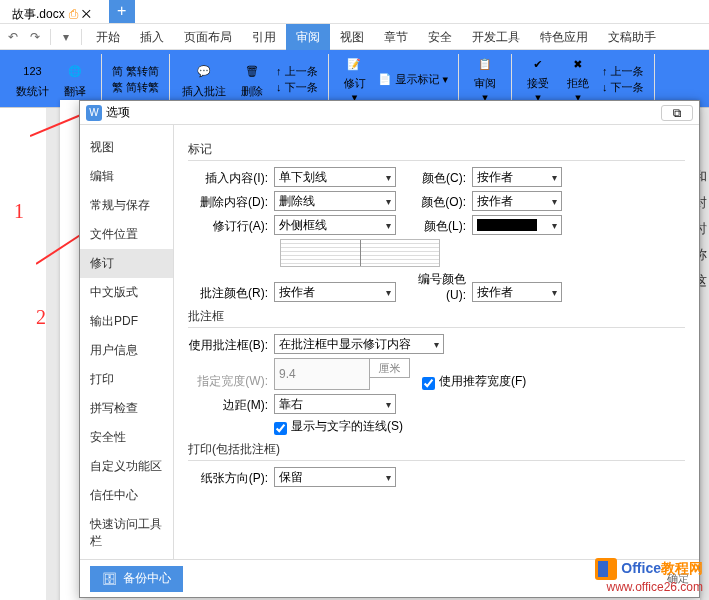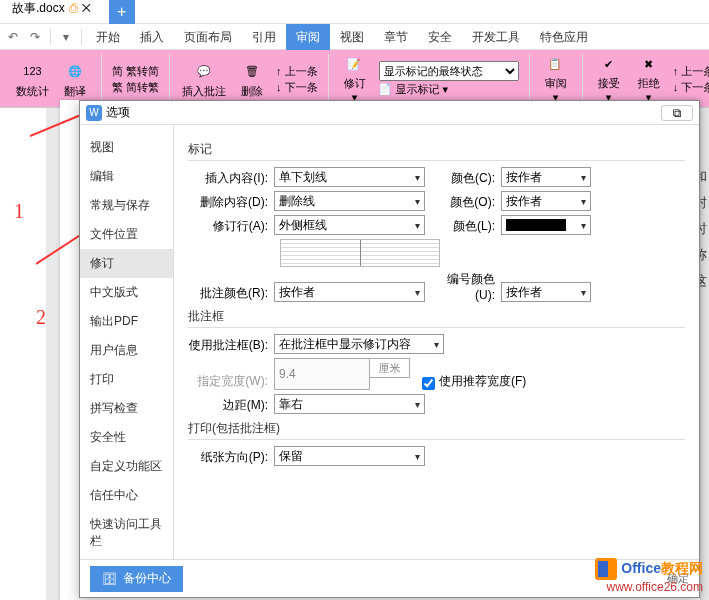--- a/index.html
+++ b/index.html
@@ -1,32 +1,32 @@
 <!DOCTYPE html>
 <html><head>
 <meta charset="utf-8">
 <style>
 * { box-sizing: border-box; margin: 0; padding: 0; font-family: "Microsoft YaHei", sans-serif; }
 body { width: 709px; height: 600px; background: #fff; overflow: hidden; position: relative; }
 
 
-.titlebar { height: 24px; background: #fff; border-bottom: 1px solid #e0e0e0; display: flex; align-items: flex-start; font-size: 12px; }
+.titlebar { height: 24px; background: #fff; border-bottom: 1px solid #e0e0e0; display: flex; align-items: flex-end; font-size: 12px; }
 .titlebar .doc-tab { padding: 0 12px; }
 .titlebar .pin { color: #ff8c00; margin-left: 4px; }
 .titlebar .plus { width: 26px; height: 24px; background: #4a90e2; color: #fff; display: flex; align-items: center; justify-content: center; margin-left: 6px; font-size: 16px; }
 
 
 .menubar { height: 26px; display: flex; align-items: center; padding-left: 2px; font-size: 12px; border-bottom: 1px solid #e0e0e0; }
 .menubar .mbtn { width: 22px; height: 22px; display: flex; align-items: center; justify-content: center; color: #666; }
 .menubar .sep { width: 1px; height: 16px; background: #ddd; margin: 0 4px; }
 .menubar .tab { padding: 0 10px; height: 26px; line-height: 26px; color: #333; }
 .menubar .tab.active { background: #4a90e2; color: #fff; }
 
 
-.ribbon { height: 58px; background: #f9a8d4; border-bottom: 1px solid #ccc; display: flex; align-items: center; padding: 0 4px; font-size: 11px; overflow: hidden; white-space: nowrap; }
+.ribbon { height: 58px; background: #3b82f6; border-bottom: 1px solid #ccc; display: flex; align-items: center; padding: 0 4px; font-size: 11px; overflow: hidden; white-space: nowrap; }
 .ribbon .grp { display: flex; align-items: center; padding: 0 6px; border-right: 1px solid #ddd; height: 50px; }
 .ribbon .bigbtn { display: flex; flex-direction: column; align-items: center; justify-content: center; padding: 0 6px; height: 50px; }
 .ribbon .bigbtn .ic { width: 28px; height: 26px; display: flex; align-items: center; justify-content: center; }
 .ribbon .smallcol { display: flex; flex-direction: column; justify-content: flex-start; padding: 0 4px; }
 .ribbon .smallcol span { line-height: 16px; font-size: 11px; }
 .ribbon select { font-size: 11px; height: 20px; }
 
 
 .canvas { position: absolute; top: 108px; left: 46px; right: 0; bottom: 0; background: #e9e9e9; }
 .paper { position: absolute; left: 14px; top: -8px; width: 640px; height: 560px; background: #fff; box-shadow: 0 0 4px rgba(0,0,0,.2); }
@@ -42,21 +42,21 @@
 .dlg-title .close { margin-left: auto; border: 1px solid #ccc; border-radius: 3px; width: 32px; height: 16px; display: flex; align-items: center; justify-content: center; }
 .dlg-body { flex: 1; display: flex; }
 .nav { width: 94px; background: #fff; border-right: 1px solid #ddd; padding-top: 8px; }
 .nav-item { padding: 6px 10px; font-size: 12px; color: #333; }
 .nav-item.active { background: #e6e6e6; }
 .content { flex: 1; padding: 10px 14px; overflow: hidden; }
 .section-h { font-size: 12px; color: #333; margin: 6px 0 2px; }
 .hr { height: 1px; background: #ddd; margin-bottom: 6px; }
 .row { display: flex; align-items: flex-end; margin: 4px 0; }
 .row label { width: 86px; text-align: right; padding-right: 6px; font-size: 12px; }
-.row .sel { width: 151px; height: 20px; border: 1px solid #999; background: #fff; display: flex; align-items: center; padding: 0 4px; font-size: 12px; position: relative; }
+.row .sel { width: 122px; height: 20px; border: 1px solid #999; background: #fff; display: flex; align-items: center; padding: 0 4px; font-size: 12px; position: relative; }
 .row .sel.narrow { width: 90px; }
 .row .sel::after { content: "▾"; position: absolute; right: 4px; font-size: 10px; color: #333; }
 .row .sel.color::after { content: "▾"; }
 .row .swatch { width: 60px; height: 12px; background: #000; }
 .row .lbl2 { width: 60px; text-align: right; padding-right: 6px; font-size: 12px; margin-left: 16px; }
 .preview { width: 160px; height: 28px; border: 1px solid #bbb; margin-left: 92px; background: repeating-linear-gradient(#fff,#fff 3px,#ddd 3px,#ddd 4px); position: relative; }
 .preview::before { content: ""; position: absolute; left: 50%; top: 0; bottom: 0; width: 1px; background: #888; }
 .chk { margin-right: 4px; }
 .spin { display: flex; }
 .spin input { width: 96px; height: 32px; border: 1px solid #aaa; padding: 0 4px; font-size: 12px; color: #888; }
@@ -94,20 +94,21 @@
   <div class="tab">开始</div>
   <div class="tab">插入</div>
   <div class="tab">页面布局</div>
   <div class="tab">引用</div>
   <div class="tab active">审阅</div>
   <div class="tab">视图</div>
   <div class="tab">章节</div>
   <div class="tab">安全</div>
   <div class="tab">开发工具</div>
   <div class="tab">特色应用</div>
+  <div class="tab">文稿助手</div>
 </div>
 
 <div class="ribbon">
   <div class="grp">
     <div class="bigbtn">
         <div class="ic">123</div>
         <span>数统计</span>
       </div>
     <div class="bigbtn">
         <div class="ic">🌐</div>
@@ -130,21 +131,20 @@
         <span>删除</span>
       </div>
     <div class="smallcol">
       <span>↑ <span>上一条</span></span>
       <span>↓ <span>下一条</span></span>
     </div>
   </div>
   <div class="grp">
     <div class="bigbtn"><div class="ic">📝</div><span>修订</span>▾</div>
     <div class="smallcol">
-      <select style="width:140px"><option>显示标记的最终状态</option></select>
       <span>📄 <span>显示标记</span> ▾</span>
     </div>
   </div>
   <div class="grp">
     <div class="bigbtn"><div class="ic">📋</div><span>审阅</span>▾</div>
   </div>
   <div class="grp">
     <div class="bigbtn"><div class="ic">✔</div><span>接受</span>▾</div>
     <div class="bigbtn"><div class="ic">✖</div><span>拒绝</span>▾</div>
     <div class="smallcol">
@@ -263,20 +263,25 @@
         </div>
         <input type="checkbox" checked="" class="chk" style="margin-left: 12px;">
         <span>使用推荐宽度(F)</span>
       </div>
       <div class="row">
         <label>边距(M):</label>
         <div class="sel">
             <span>靠右</span>
           </div>
       </div>
+      <div class="row">
+        <label></label>
+        <input type="checkbox" checked="" class="chk" style="">
+        <span>显示与文字的连线(S)</span>
+      </div>
 
       <div class="section-h">打印(包括批注框)</div>
       <div class="hr"></div>
       <div class="row">
         <label>纸张方向(P):</label>
         <div class="sel">
             <span>保留</span>
           </div>
       </div>
     </div>

